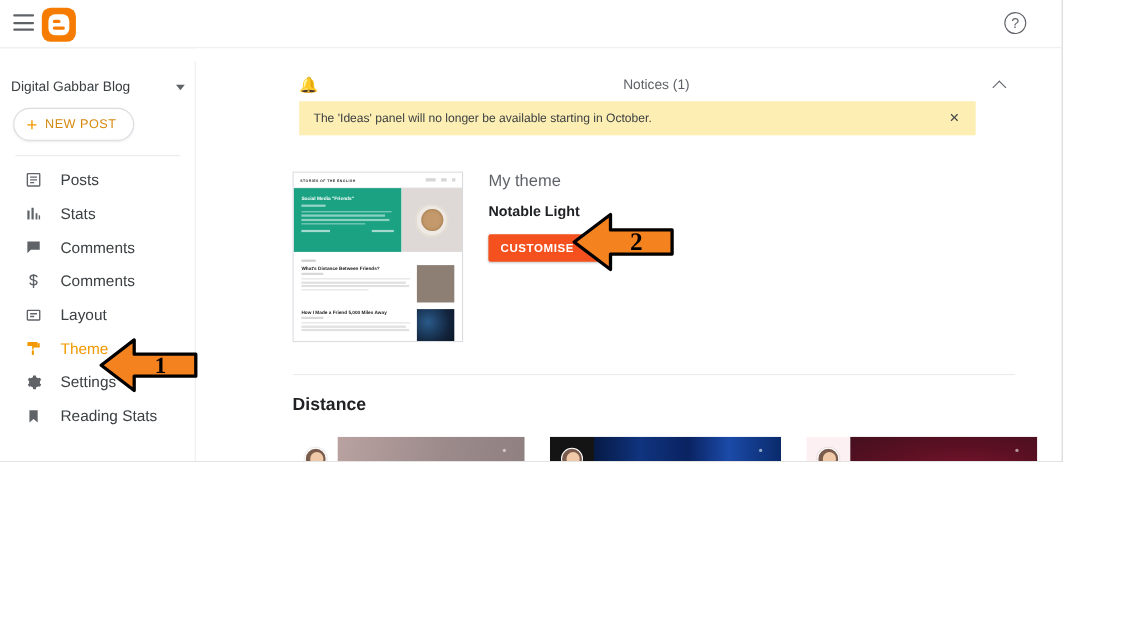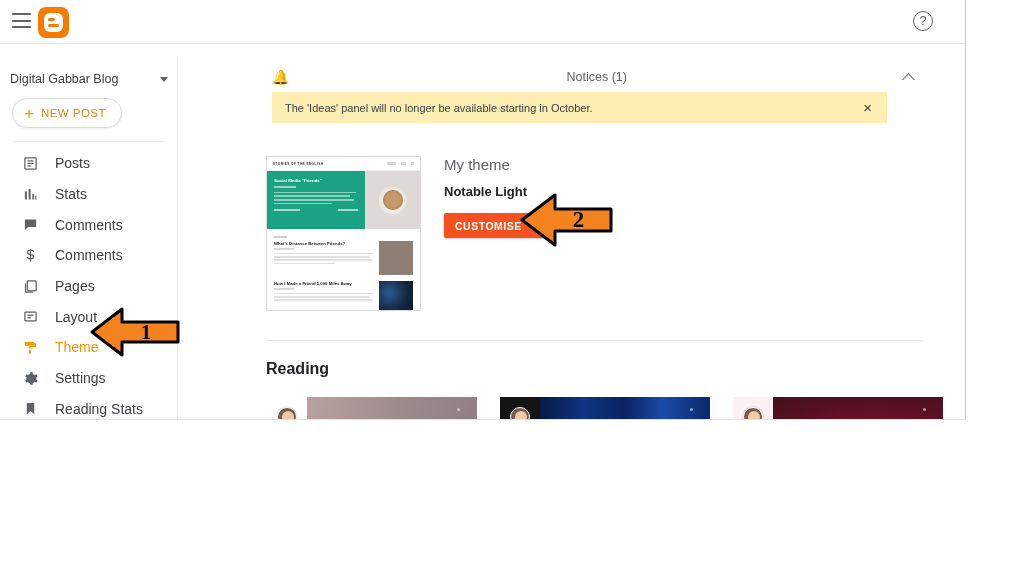--- a/index.html
+++ b/index.html
@@ -400,29 +400,20 @@
       <div class="navitem">
         <span class="nicon">
           <svg width="15" height="15" viewBox="0 0 24 24" fill="none" stroke="currentColor" stroke-width="2">
             <line x1="12" y1="2" x2="12" y2="22"></line>
             <path d="M17 6.5c0-2-2.2-3-5-3s-5 1-5 3.2S9 10 12 10.6s5 1.2 5 3.4-2.2 3.3-5 3.3-5-1.2-5-3.3"></path>
           </svg>
         </span>
         <span class="nlabel">Comments</span>
       </div>
 
-      <div class="navitem">
-        <span class="nicon">
-          <svg width="15" height="15" viewBox="0 0 24 24" fill="none" stroke="currentColor" stroke-width="2">
-            <rect x="7" y="3" width="14" height="16" rx="1"></rect>
-            <path d="M4 7v13a1 1 0 0 0 1 1h11"></path>
-          </svg>
-        </span>
-        <span class="nlabel">Pages</span>
-      </div>
 
       <div class="navitem">
         <span class="nicon">
           <svg width="15" height="15" viewBox="0 0 24 24" fill="none" stroke="currentColor" stroke-width="2">
             <rect x="3" y="5" width="18" height="14" rx="1"></rect>
             <line x1="7" y1="10" x2="17" y2="10"></line>
               <line x1="7" y1="14" x2="13" y2="14"></line>
           </svg>
         </span>
         <span class="nlabel">Layout</span>
@@ -538,21 +529,21 @@
           <div class="cust-arrow">
             <span class="c"></span>
           </div>
         </div>
       </div>
 
     </div>
 
     <div class="section-divider"></div>
 
-    <div class="section-title">Reading</div>
+    <div class="section-title">Distance</div>
 
     <div class="theme-grid">
 
       <div class="grid-card" style="background:#ffffff">
         <div class="gc-side" style="background:#ffffff">
           <div class="gc-avatar"></div>
         </div>
         <div class="gc-banner" style="background:linear-gradient(100deg,#b9a2a0 0%,#9c8a8b 55%,#8e7f81 100%)">
           <span class="gdot"></span>
 

